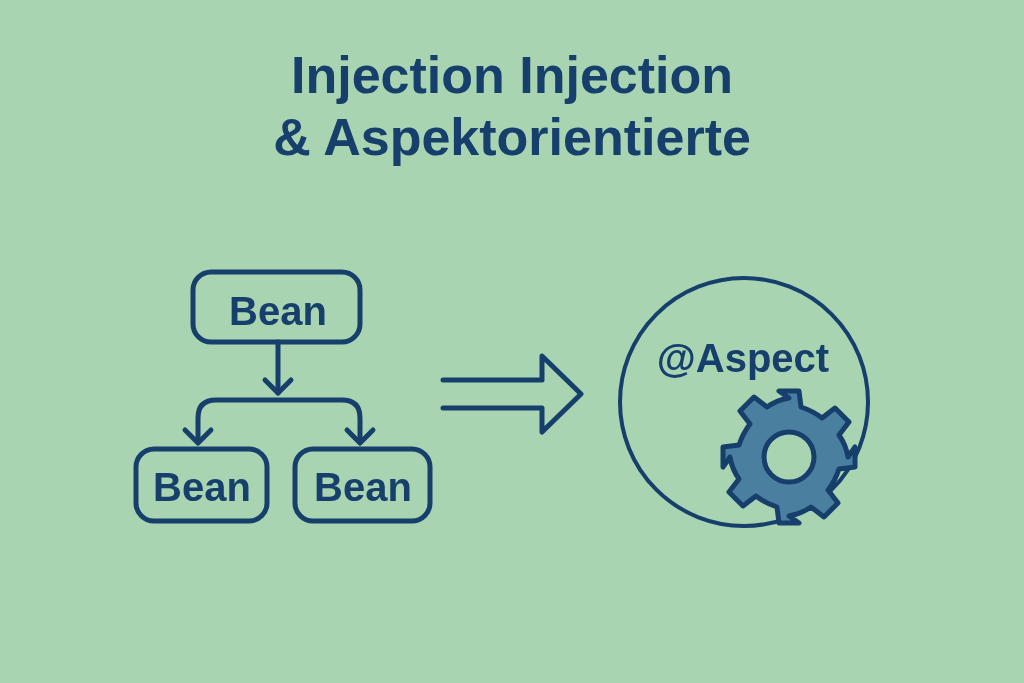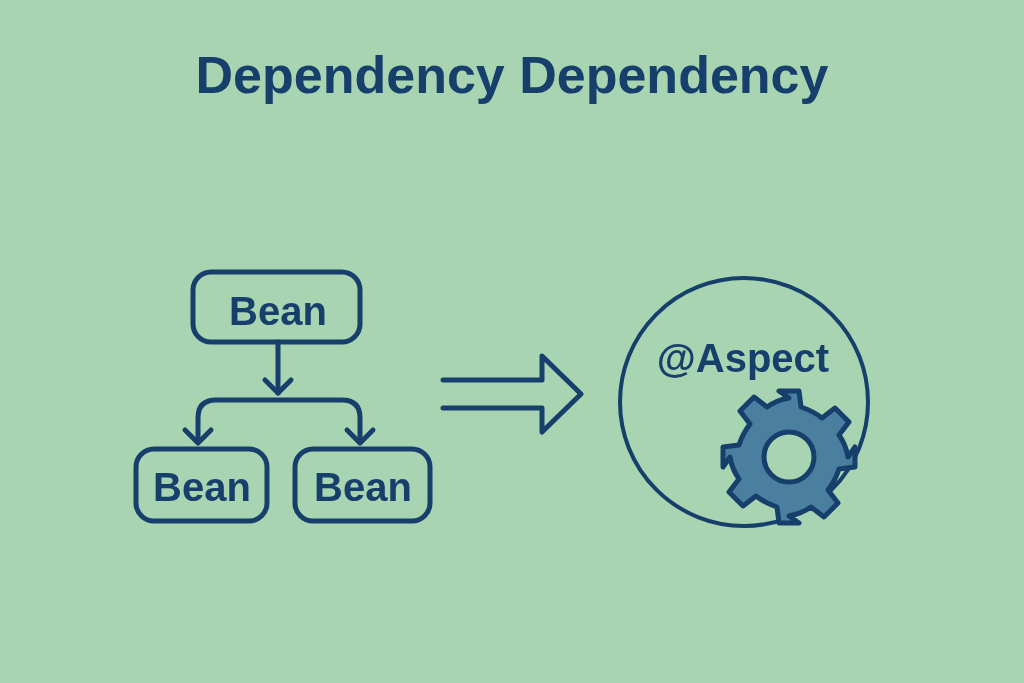--- a/index.html
+++ b/index.html
@@ -6,21 +6,22 @@
   body{width:1024px;height:683px;background:#a8d4b2;position:relative;overflow:hidden;font-family:"Liberation Sans",sans-serif;}
   .title{position:absolute;left:0;width:1024px;text-align:center;color:#173f6b;font-weight:bold;font-size:52px;line-height:62px;top:44px;}
   .title div{white-space:nowrap;}
   svg{position:absolute;left:0;top:0;}
   .lbl{font-family:"Liberation Sans",sans-serif;font-weight:bold;fill:#173f6b;}
 </style>
 </head>
 <body>
 
 <div class="title">
-  <div>Dependency Dependency</div>
+  <div>Injection Injection</div>
+  <div>&amp; Aspektorientierte</div>
 </div>
 
 <svg width="1024" height="683" viewBox="0 0 1024 683">
   <g stroke="#173f6b" stroke-width="5" fill="none" stroke-linecap="round" stroke-linejoin="round">
     <rect x="193" y="272" width="167" height="70" rx="18"></rect>
     <line x1="278" y1="342" x2="278" y2="393"></line>
     <polyline points="265,380 278,393 291,380"></polyline>
     <path d="M198,440 L198,418 Q198,400 216,400 L342,400 Q360,400 360,418 L360,440"></path>
     <polyline points="185,430 198,443 211,430"></polyline>
     <polyline points="347,430 360,443 373,430"></polyline>

